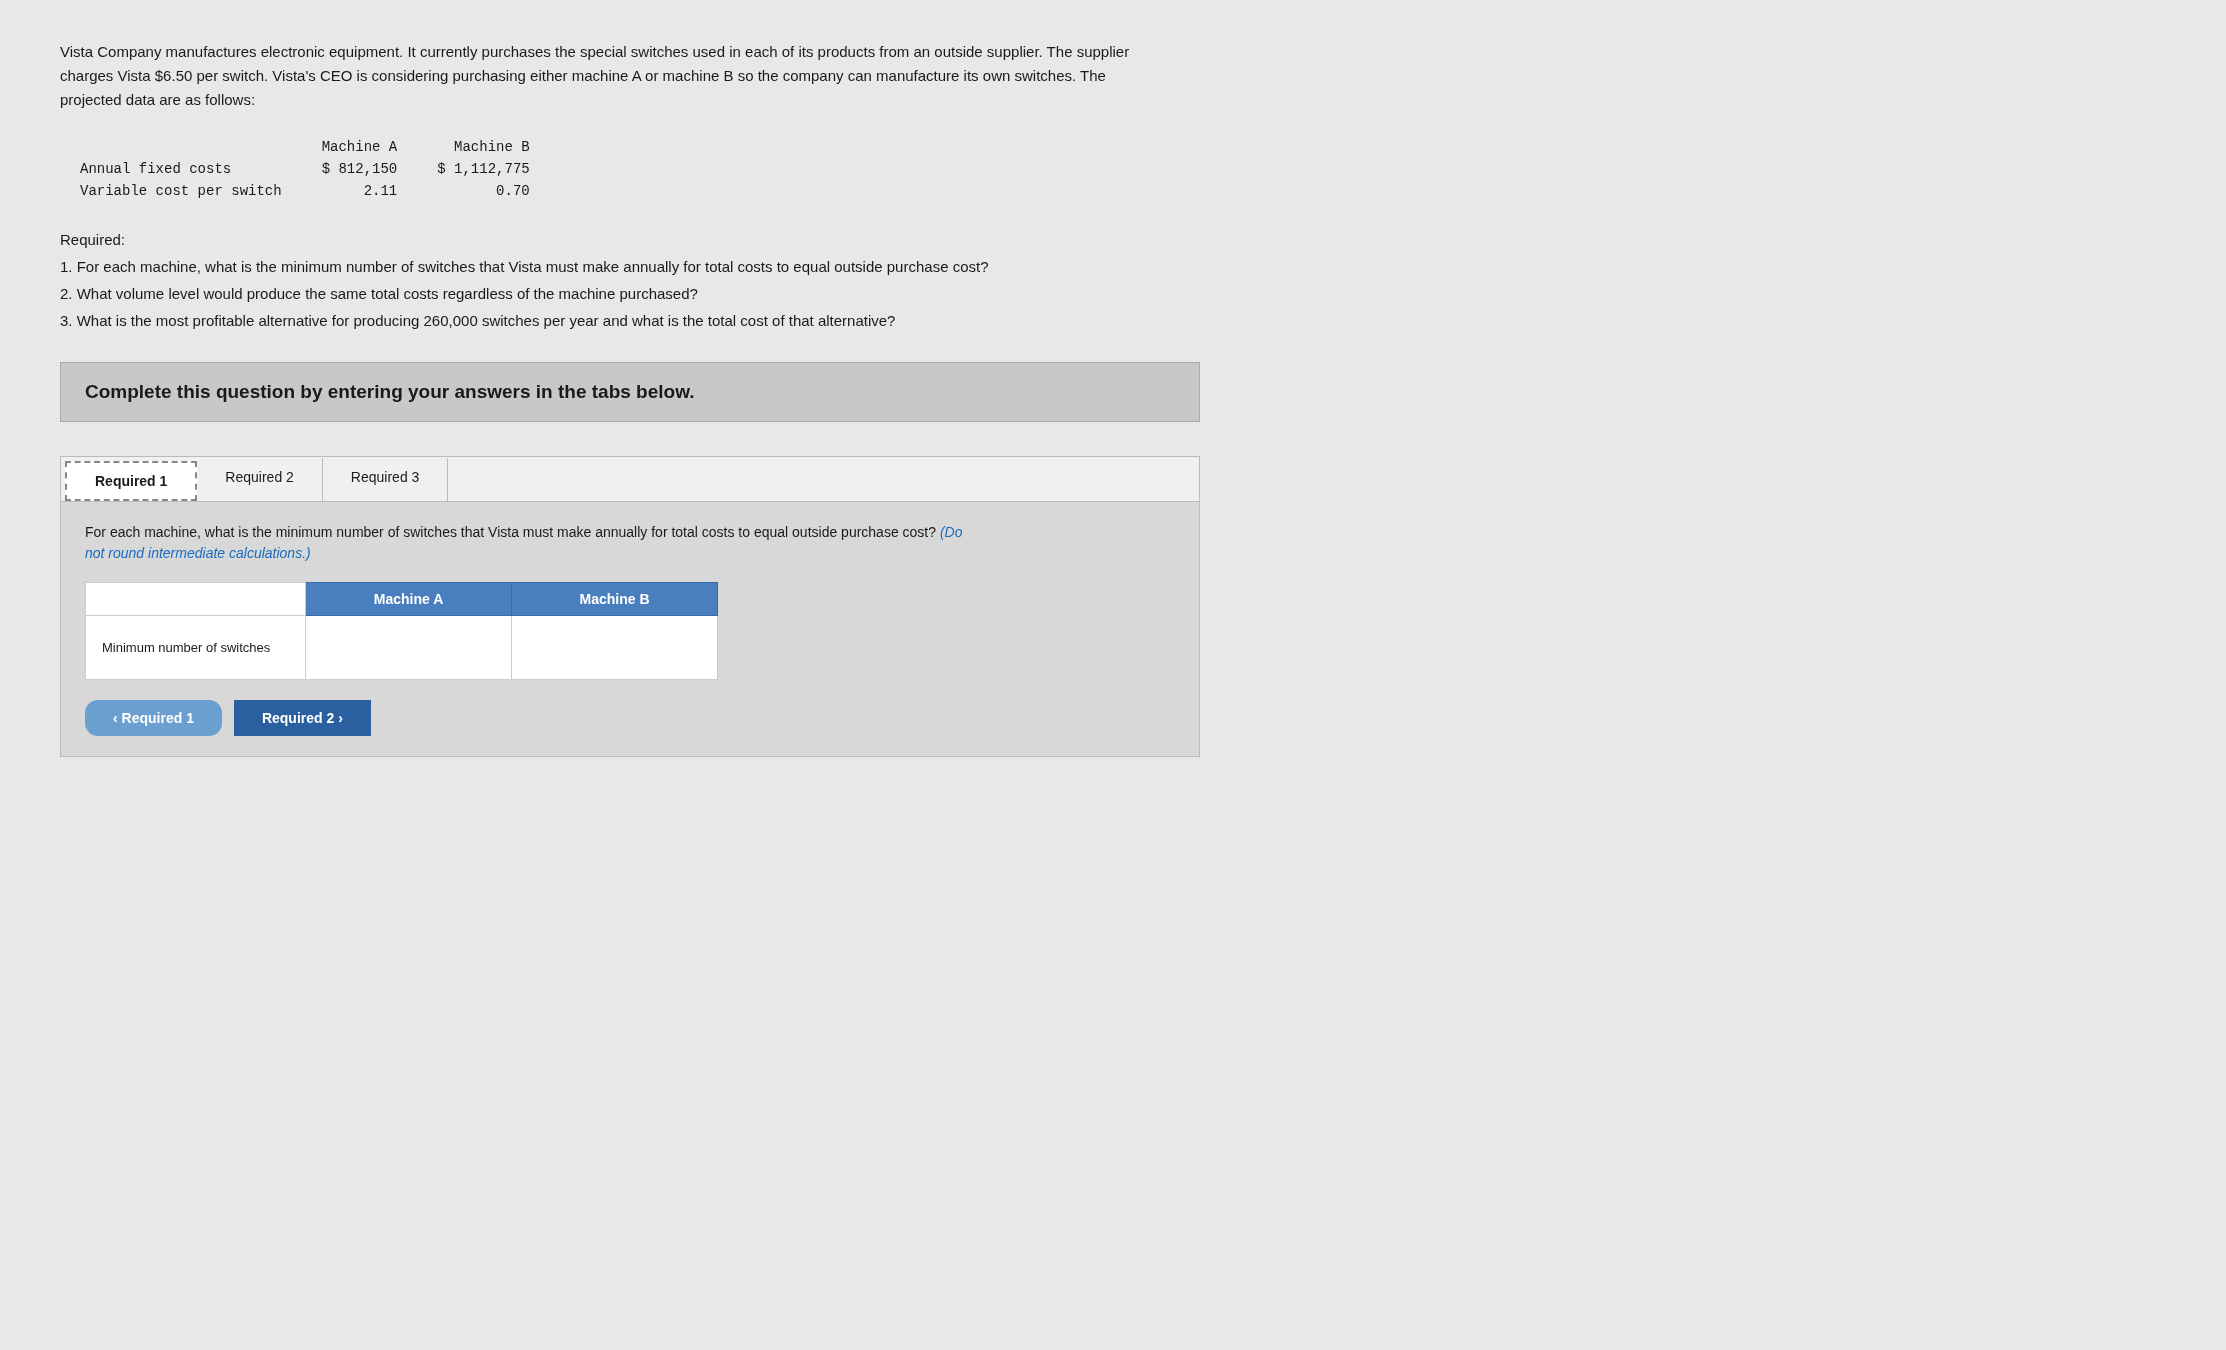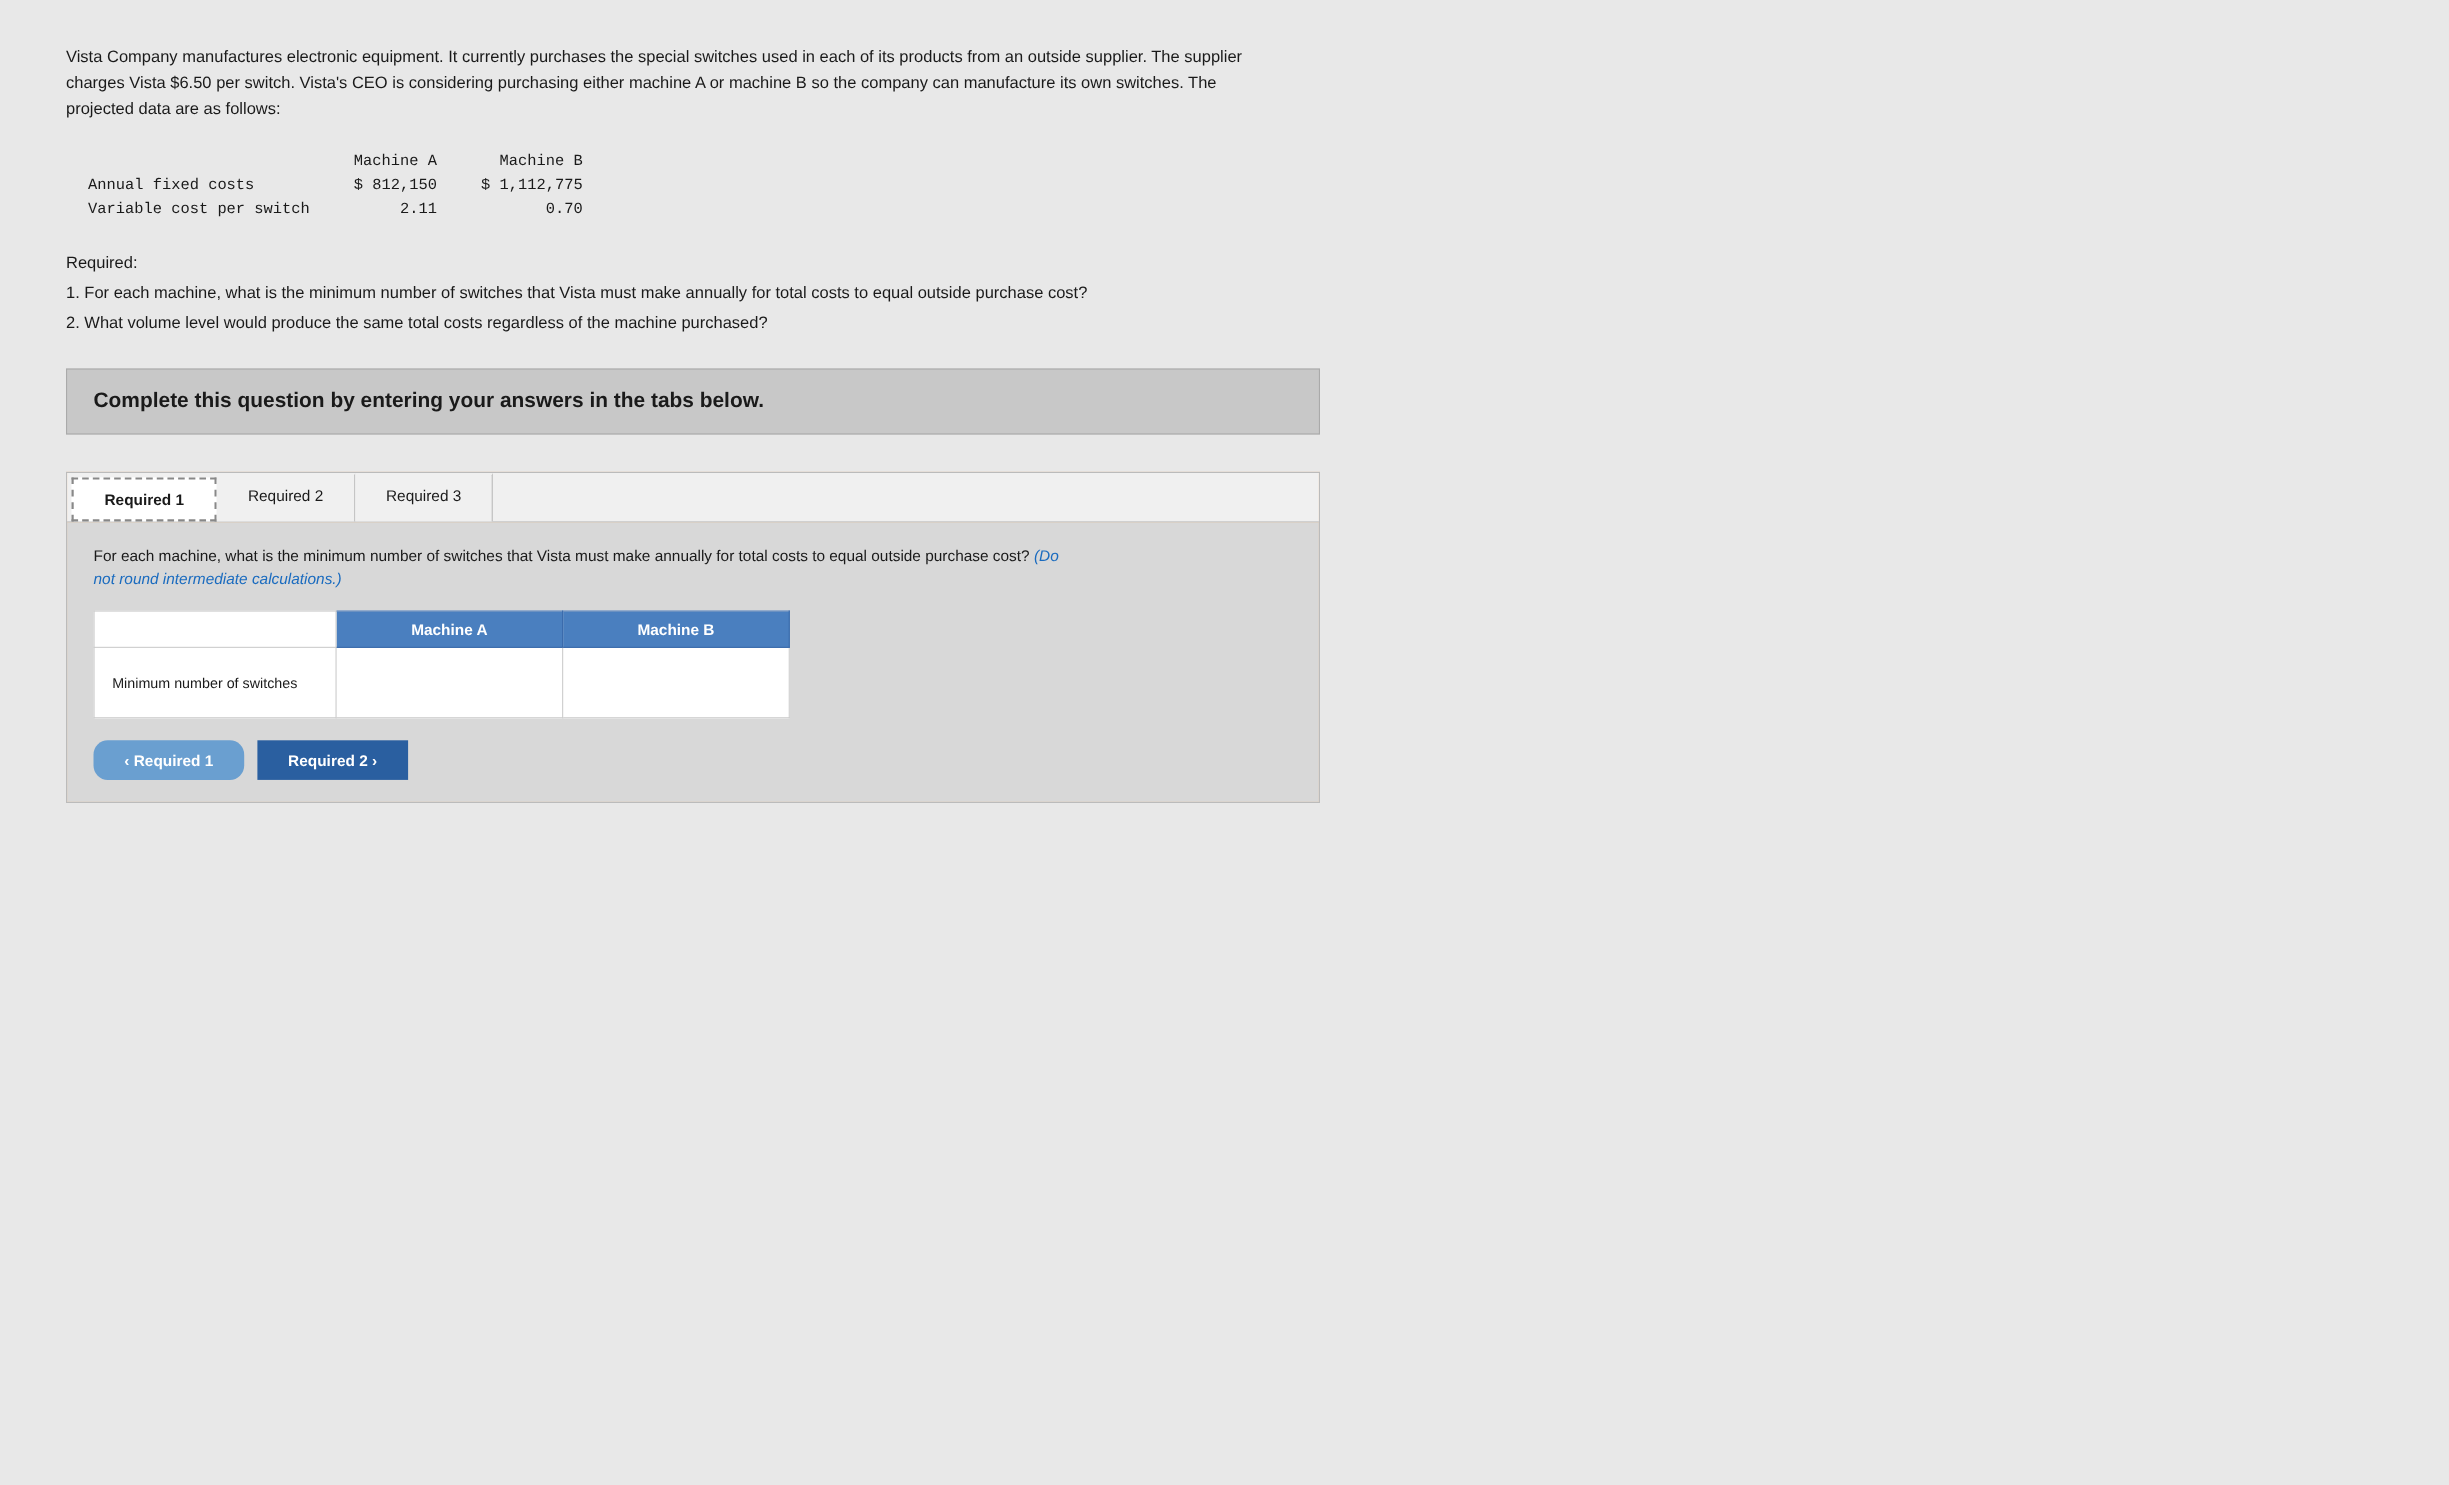--- a/index.html
+++ b/index.html
@@ -49,21 +49,21 @@
       border: 1px solid #aaa;
       padding: 18px 24px;
       font-size: 19px;
       font-weight: bold;
       margin-bottom: 20px;
       max-width: 1140px;
     }
     .tabs-container {
       max-width: 1140px;
       border: 1px solid #bbb;
-      background: #fdba74;
+      background: #a21caf;
       margin-top: 34px;
     }
     .tabs-row {
       display: flex;
       border-bottom: 1px solid #bbb;
       background: #f0f0f0;
     }
     .tab {
       padding: 10px 28px;
       font-size: 14px;
@@ -189,20 +189,21 @@
         <td class="col-value">0.70</td>
       </tr>
     </tbody>
   </table>
 </div>
 
 <div class="required-section">
   <span class="required-label">Required:</span><br>
   <span>1. For each machine, what is the minimum number of switches that Vista must make annually for total costs to equal outside purchase cost?</span><br>
   <span>2. What volume level would produce the same total costs regardless of the machine purchased?</span><br>
+  <span>3. What is the most profitable alternative for producing 260,000 switches per year and what is the total cost of that alternative?</span>
 </div>
 
 <div class="complete-banner">
   <span>Complete this question by entering your answers in the tabs below.</span>
 </div>
 
 <div class="tabs-container">
 
   <div class="tabs-row">
     <div class="tab active">

